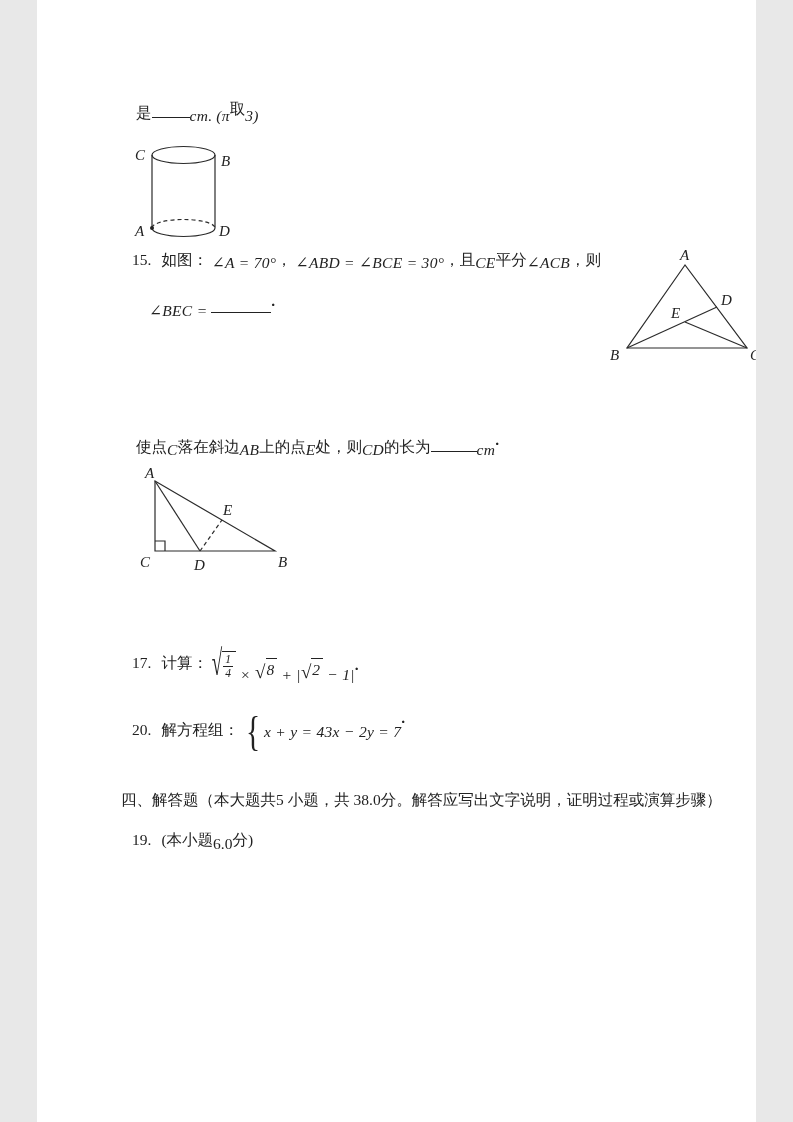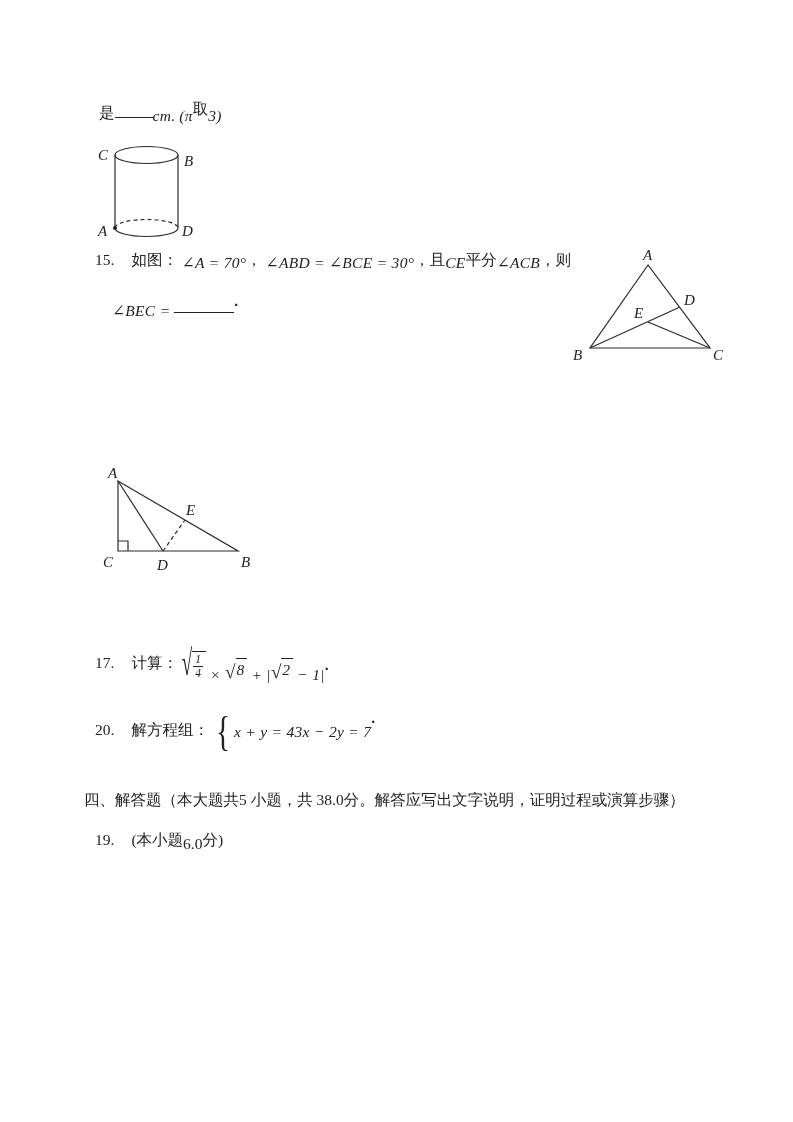--- a/index.html
+++ b/index.html
@@ -1,23 +1,23 @@
 <!DOCTYPE html>
 <html><head>
 <meta charset="utf-8">
 <style>
   html,body { margin:0; padding:0; background:#e8e8e8; }
   .page {
-    position:relative; width:793px; height:1122px; margin:0 auto;
+    position:relative; width:719px; height:1122px; margin:0 auto;
     background:#ffffff; overflow:hidden;
     font-family:"Liberation Serif","DejaVu Serif",serif;
     color:#222222; font-size:15.5px; line-height:20px;
   }
   .line { position:absolute; white-space:nowrap; }
-  .num { display:inline-block; margin-right:17px; }
+  .num { display:inline-block; margin-right:10px; }
   
   .m { font-style:italic; position:relative; top:3px; letter-spacing:0.3px; }
   .sup { position:relative; top:-4px; }
   .sub { position:relative; top:4px; }
   .hidot { position:relative; top:-7px; font-weight:bold; }
   .blank { display:inline-block; height:14px; border-bottom:1px solid #222; vertical-align:baseline; }
   .blank.w38 { width:38px; }
   .blank.w60 { width:60px; }
   .blank.w46 { width:46px; }
 
@@ -80,20 +80,23 @@
     <line class="stroke" x1="25" y1="100" x2="115" y2="59"></line>
     <line class="stroke" x1="145" y1="100" x2="83" y2="74"></line>
     <text x="78" y="12">A</text>
     <text x="8" y="112">B</text>
     <text x="148" y="112">C</text>
     <text x="119" y="57">D</text>
     <text x="69" y="70">E</text>
   </svg>
 
 
+  <div class="line" style="left:99px; top:437px;">
+    <span>使点</span><span class="m">C</span><span>落在斜边</span><span class="m">AB</span><span>上的点</span><span class="m">E</span><span>处，则</span><span class="m">CD</span><span>的长为</span><span class="blank w46"></span><span class="m">cm</span><span class="hidot">.</span>
+  </div>
 
   <svg style="left:95px; top:466px;" width="175" height="110" viewBox="0 0 175 110">
     <path class="stroke" d="M23,15 L23,85 L143,85 Z"></path>
     <line class="stroke" x1="23" y1="15" x2="68" y2="85"></line>
     <line class="stroke" x1="68" y1="85" x2="90" y2="54" stroke-dasharray="4,3"></line>
     <path class="stroke" d="M23,75 L33,75 L33,85" stroke-width="1"></path>
     <text x="13" y="12">A</text>
     <text x="8" y="101">C</text>
     <text x="146" y="101">B</text>
     <text x="62" y="104">D</text>

